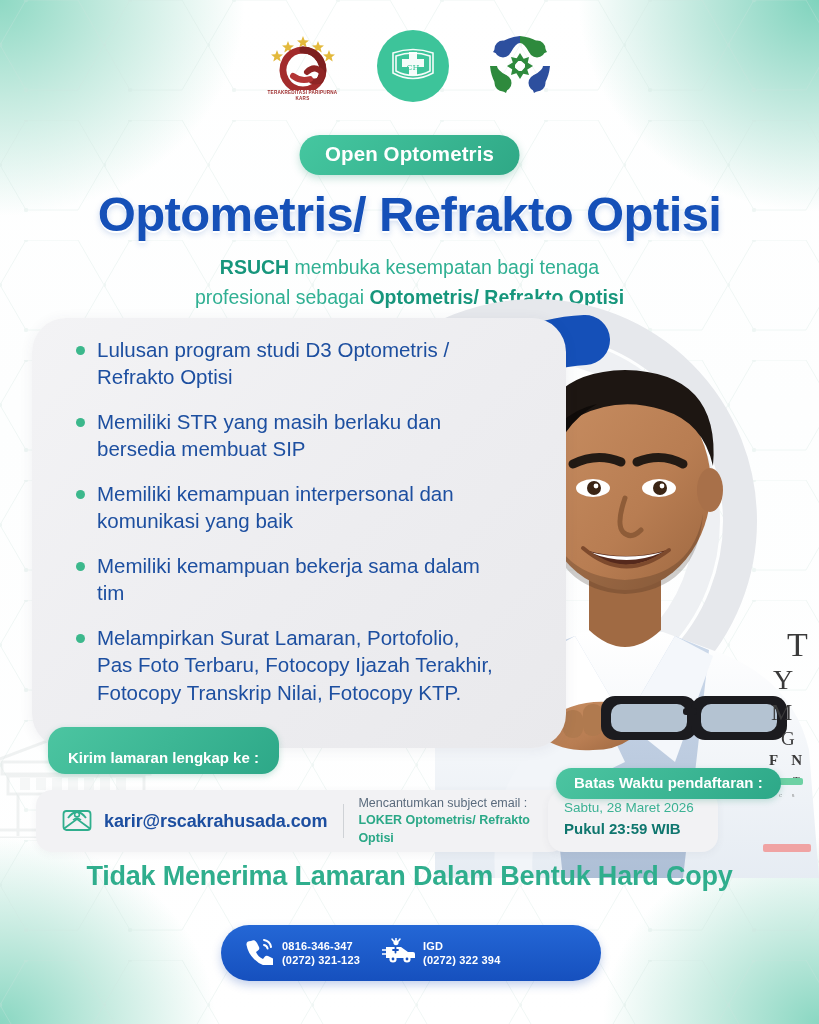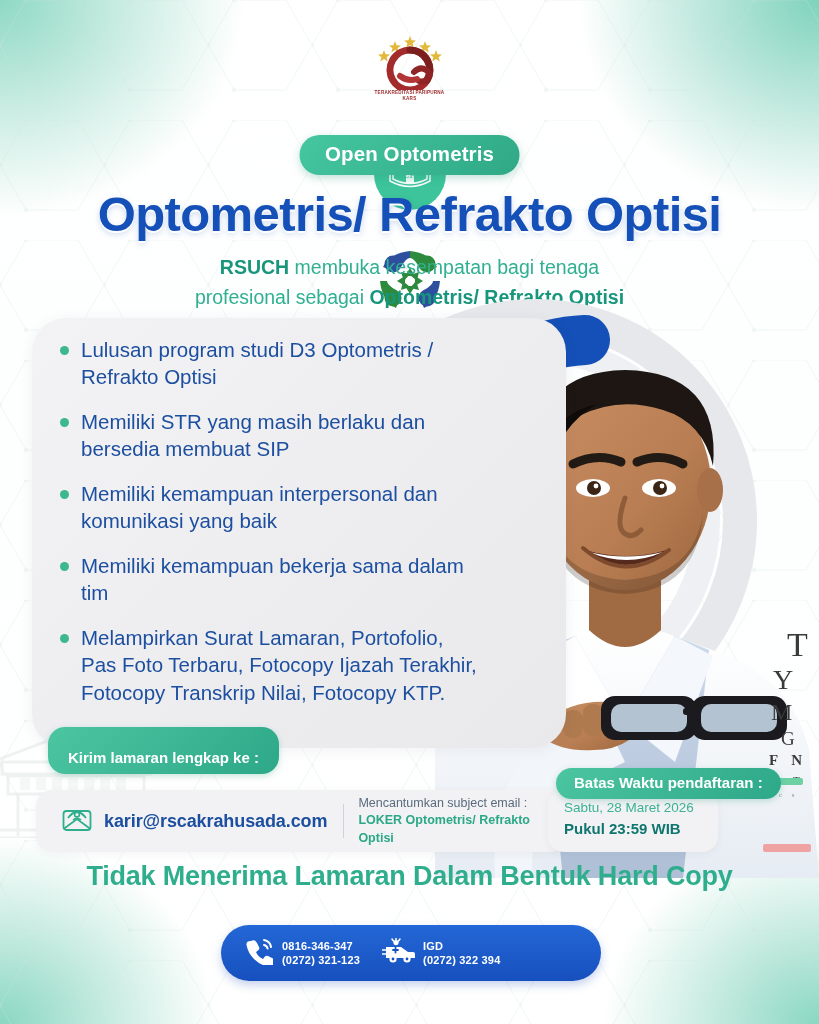--- a/index.html
+++ b/index.html
@@ -19,21 +19,21 @@
       linear-gradient(180deg,#ffffff 0%,#fdfefe 40%,#ffffff 100%);
   }
   
   .hexfield{position:absolute;inset:0;opacity:.30;pointer-events:none;}
   .hexfield svg{width:100%;height:100%;}
 
   
   .watermark-building{position:absolute;left:-14px;top:718px;width:180px;height:120px;opacity:.5;pointer-events:none;}
 
   
-  .logos{position:absolute;top:28px;left:0;right:0;display:flex;justify-content:center;align-items:center;gap:34px;flex-direction:column;}
+  .logos{position:absolute;top:28px;left:0;right:0;display:flex;justify-content:center;align-items:center;gap:34px;}
   .logo-kars{width:80px;height:76px;position:relative;}
   .logo-kars .kars-cap{font-size:4.6px;letter-spacing:.2px;color:#9c2b2b;text-align:center;line-height:1.35;
         position:absolute;bottom:2px;left:0;right:0;font-weight:700;}
   .logo-circle-green{width:72px;height:72px;border-radius:50%;background:#3dc49a;display:flex;align-items:center;justify-content:center;}
   .logo-people{width:74px;height:74px;}
 
   
   .pill-open{
     position:absolute;top:135px;left:50%;transform:translateX(-50%);
     background:linear-gradient(135deg,#45c7a0 0%,#2fa886 100%);
@@ -76,21 +76,21 @@
   .ec-bar-green{position:absolute;left:2px;top:150px;width:44px;height:7px;background:#6ed1a4;border-radius:2px;}
   .ec-bar-red{position:absolute;left:6px;top:216px;width:48px;height:8px;background:#f0a3a3;border-radius:2px;}
 
   
   .card{
     position:absolute;left:32px;top:318px;width:534px;height:430px;
     background:linear-gradient(135deg,#f3f3f5 0%,#ededf0 55%,#e9e9ec 100%);
     border-radius:34px;
     box-shadow:0 2px 14px rgba(60,60,80,.07);
   }
-  .reqs{position:absolute;left:60px;top:336px;width:420px;}
+  .reqs{position:absolute;left:76px;top:336px;width:420px;}
   .req{display:flex;align-items:flex-start;margin-bottom:17px;}
   .req .dot{flex:0 0 auto;width:9px;height:9px;border-radius:50%;background:#3cb88c;margin:10px 12px 0 0;}
   .req .txt{color:#1d4fa0;font-size:20.5px;line-height:1.34;font-weight:500;}
 
   
   .pill-kirim{
     position:absolute;left:48px;top:727px;
     background:linear-gradient(135deg,#4cc5a1 0%,#2da888 100%);
     color:#fff;font-weight:bold;font-size:15px;padding:22px 20px 8px;border-radius:17px;white-space:nowrap;
     box-shadow:0 2px 6px rgba(40,150,120,.25);z-index:6;

